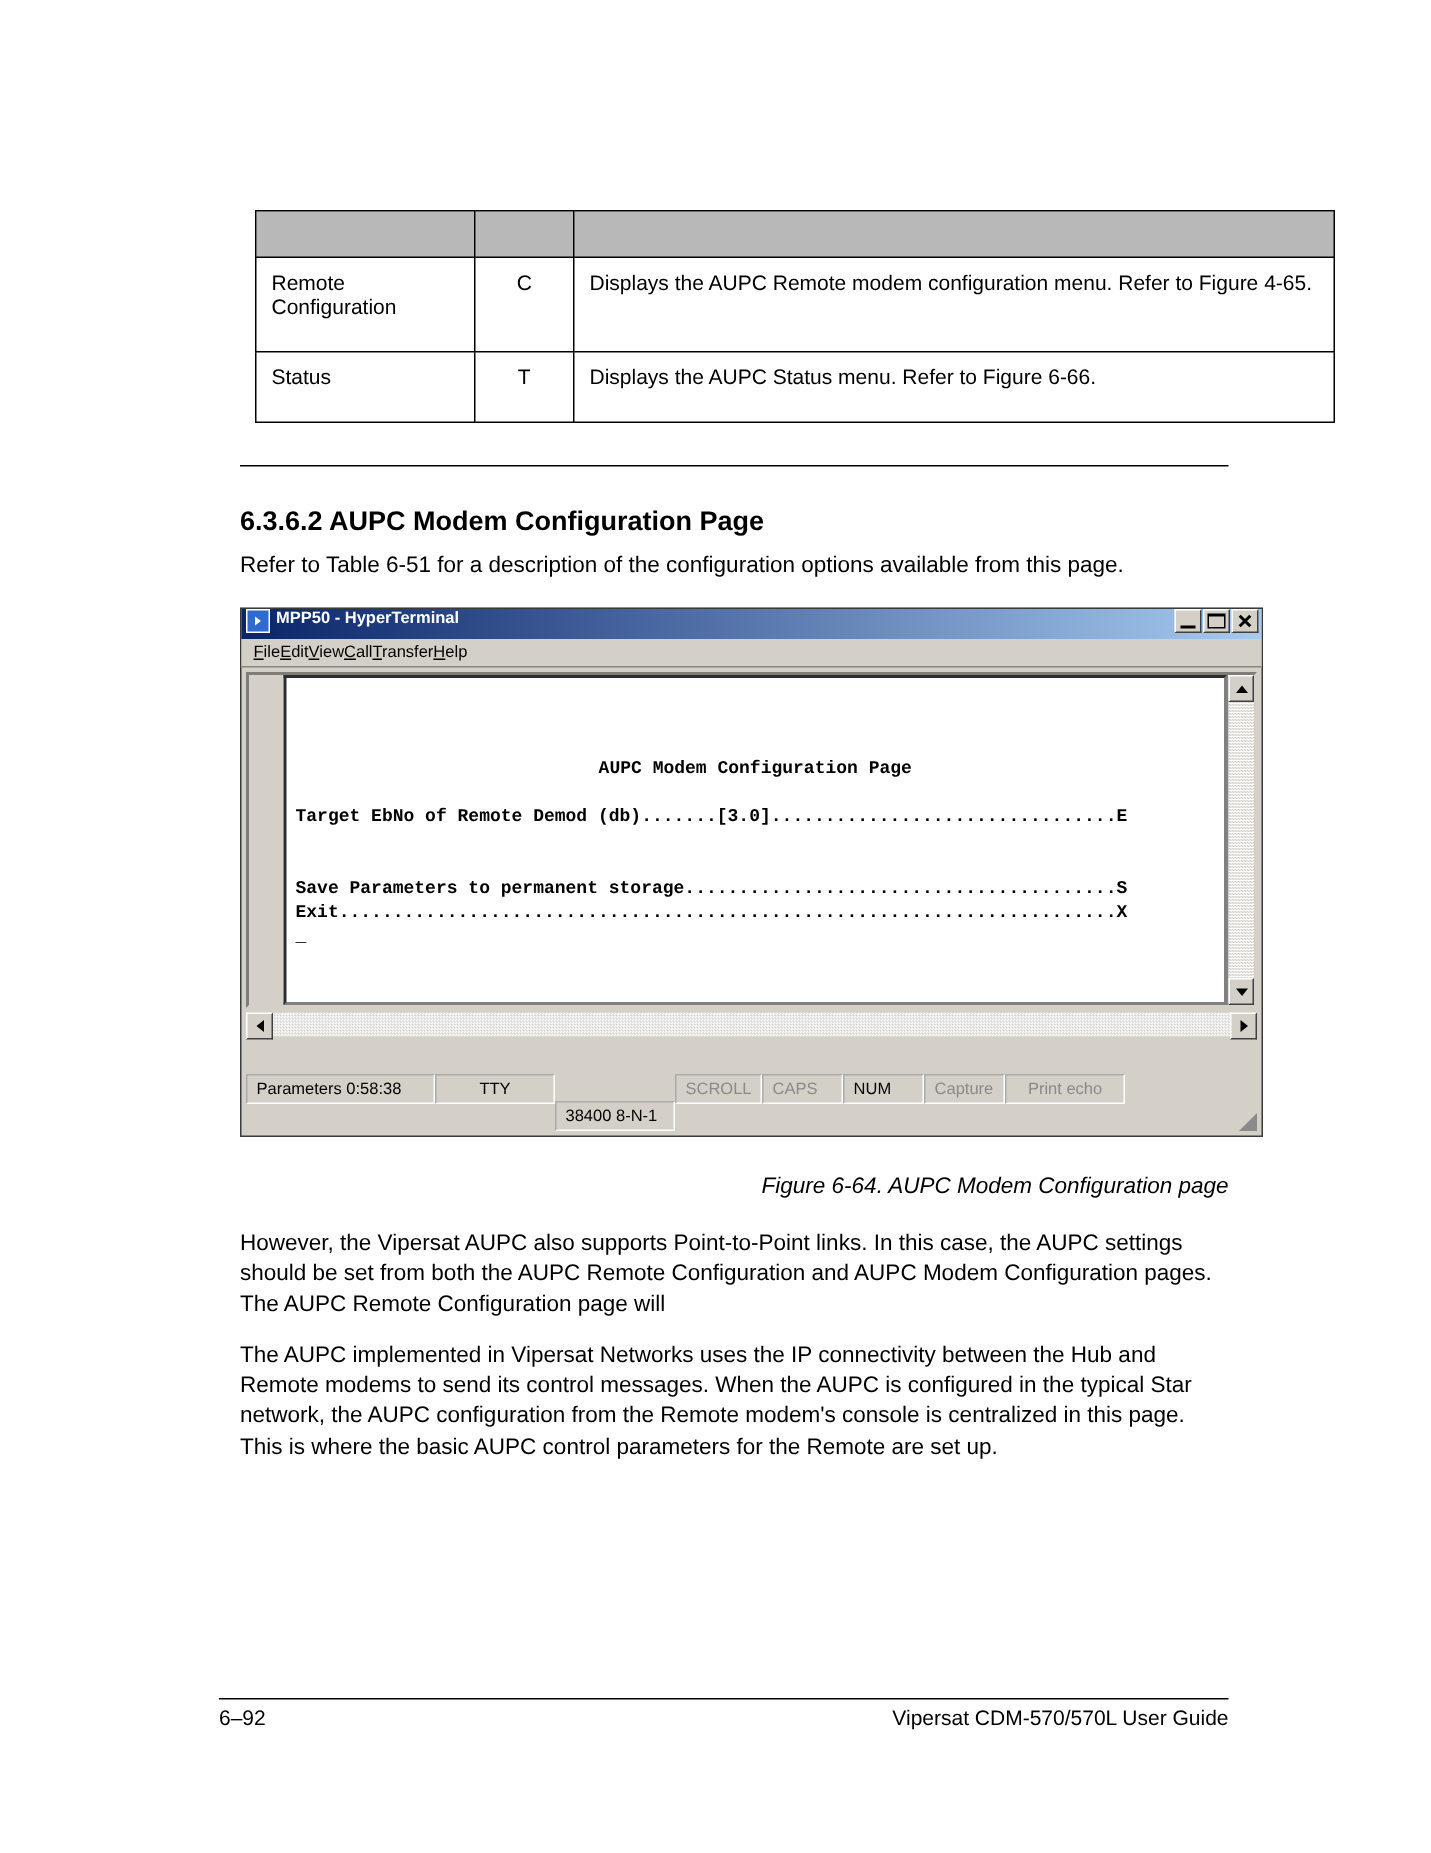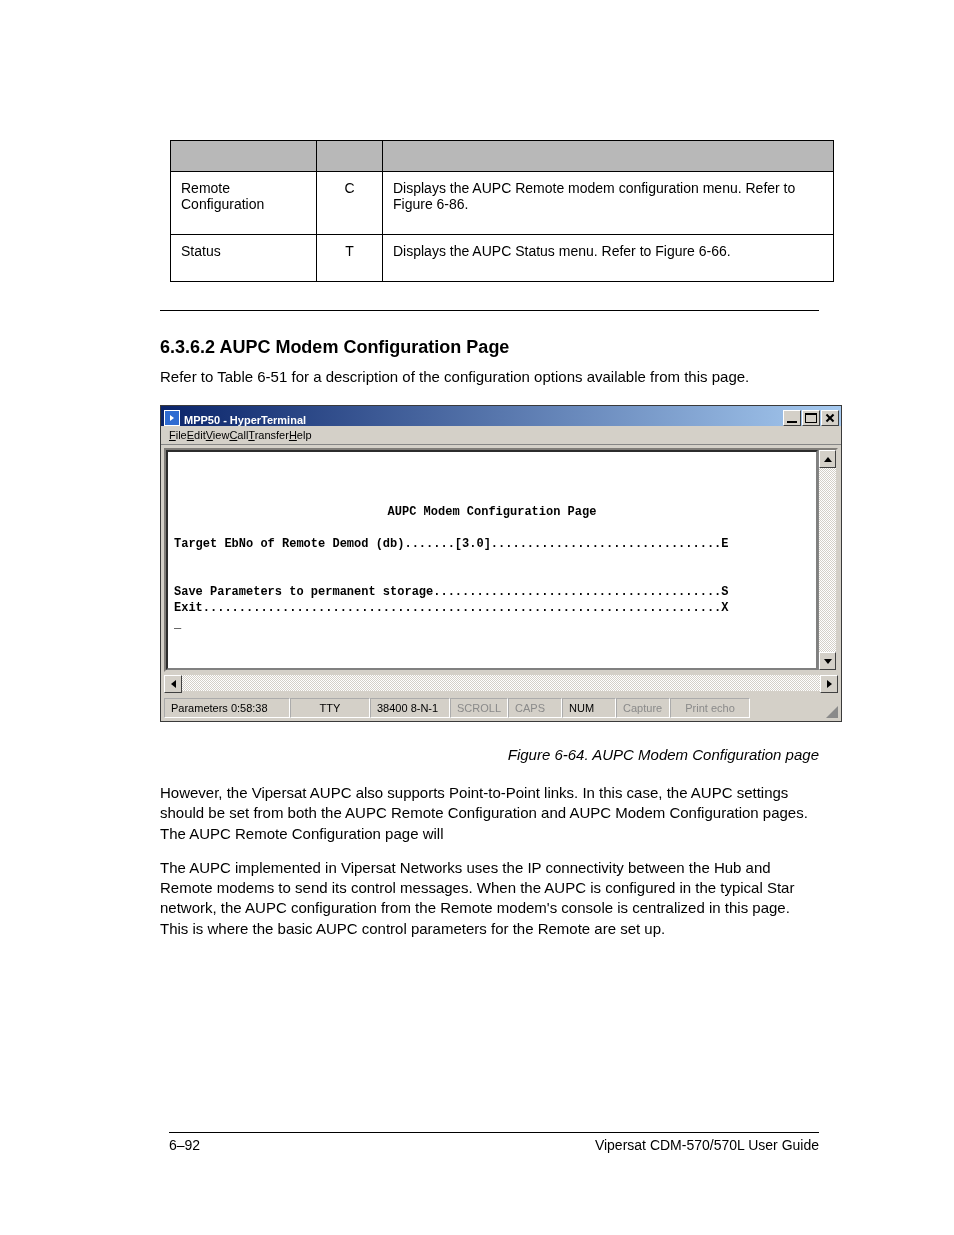--- a/index.html
+++ b/index.html
@@ -4,47 +4,47 @@
 <style>
   body{
     margin:0;
     font-family:Arial,Helvetica,sans-serif;
     color:#000;
     background:#fff;
     width:954px;
     font-size:15px;
   }
   .page{padding:140px 135px 40px 160px;}
-  table{border-collapse:collapse;width:664px;margin-left:10px;margin-bottom:28px;}
+  table{border-collapse:collapse;width:720px;margin-left:10px;margin-bottom:28px;}
   th,td{border:1px solid #000;vertical-align:top;}
   th:first-child{width:125px;}
   th:nth-child(2){width:45px;}
   thead th{background:#b8b8b8;height:28px;}
   tbody td{padding:8px 10px 22px 10px;font-size:14px;}
   tbody td:first-child{width:125px;}
   tbody td:nth-child(2){width:45px;text-align:center;}
   .rule{border:none;border-top:1.5px solid #000;margin:0 0 26px 0;}
   h2{font-size:18px;font-weight:bold;margin:0 0 10px 0;}
   .intro{font-size:15px;margin:0 0 20px 0;}
   .htwin{margin:0 0 24px 0;width:680px;border:1px solid #3a3a3a;background:#d4d0c8;font-family:Tahoma,Arial,sans-serif;font-size:11px;}
-  .titlebar{display:flex;align-items:flex-end;height:20px;background:linear-gradient(to right,#0a246a,#a6caf0);color:#fff;padding-left:3px;}
+  .titlebar{display:flex;align-items:flex-start;height:20px;background:linear-gradient(to right,#0a246a,#a6caf0);color:#fff;padding-left:3px;}
   .tb-ico{width:14px;height:14px;background:#2e6bd1;border:1px solid #fff;margin-right:4px;display:flex;}
   .tb-ico:before{content:"";margin:auto;width:0;height:0;border-left:4px solid #fff;border-top:3px solid transparent;border-bottom:3px solid transparent;}
   .titlebar .title{font-weight:bold;}
   .winbtns{margin-left:auto;display:flex;gap:1px;padding-right:2px;}
   .wb{width:16px;height:14px;background:#d4d0c8;border:1px solid #fff;border-right-color:#404040;border-bottom-color:#404040;position:relative;font-family:Arial;}
   .wb.min:after{content:"";position:absolute;left:3px;right:3px;bottom:2px;height:2px;background:#000;}
   .wb.max:after{content:"";position:absolute;left:2px;right:2px;top:2px;bottom:2px;border:1px solid #000;border-top-width:2px;}
   .wb.close:before,.wb.close:after{content:"";position:absolute;left:3px;right:3px;top:6px;height:2px;background:#000;}
   .wb.close:before{transform:rotate(45deg);}
   .wb.close:after{transform:rotate(-45deg);}
   .menubar{display:flex;gap:0;padding:3px 8px;background:#d4d0c8;border-bottom:1px solid #868686;}
   .menubar span{color:#000;}
   .menubar span em{font-style:normal;text-decoration:underline;}
-  .htbody{display:flex;border:2px inset #d4d0c8;margin:3px;}
+  .htbody{display:flex;border:2px inset #d4d0c8;margin:3px;padding-left:23px;}
   .term{flex:1;background:#fff;border:2px inset #808080;padding:52px 6px 10px 6px;
         font-family:"Courier New",monospace;font-size:12px;font-weight:bold;letter-spacing:0px;
         white-space:pre;line-height:16px;min-height:154px;overflow:hidden;}
   .term .center{text-align:center;}
   .vscroll{width:17px;background:#d4d0c8;border-left:1px solid #868686;display:flex;flex-direction:column;}
   .sb-btn{height:16px;background:#d4d0c8;border:1px solid #fff;border-right-color:#404040;border-bottom-color:#404040;display:flex;}
   .sb-btn:after{content:"";margin:auto;width:0;height:0;border-left:4px solid transparent;border-right:4px solid transparent;}
   .sb-btn.up:after{border-bottom:5px solid #000;}
   .sb-btn.down:after{border-top:5px solid #000;}
   .sb-track{flex:1;background:repeating-conic-gradient(#d4d0c8 0 25%,#fff 0 50%) 0 0/2px 2px;}
@@ -52,47 +52,47 @@
   .hscroll .sb-btn{width:16px;height:16px;}
   .hscroll .sb-btn:after{border-top:4px solid transparent;border-bottom:4px solid transparent;border-left:none;border-right:none;}
   .hscroll .sb-btn.left:after{border-right:5px solid #000;}
   .hscroll .sb-btn.right:after{border-left:5px solid #000;}
   .hscroll .sb-track{flex:1;height:16px;}
   .statusbar{display:flex;gap:0;padding:2px 3px 3px 3px;align-items:center;}
   .sb-cell{border:1px inset #fff;padding:2px 6px;height:14px;line-height:14px;font-size:11px;}
   .sb-cell.dis{color:#8a8a8a;}
   .sb-cell.w1{min-width:112px;}
   .sb-cell.w2{min-width:66px;text-align:center;}
-  .sb-cell.w3{min-width:66px;}
+  .sb-cell.w3{min-width:66px;margin-top:36px;}
   .sb-cell.w4{min-width:40px;}
   .statusbar .grip{margin-left:auto;width:14px;height:14px;align-self:flex-end;position:relative;}
   .statusbar .grip:before{content:"";position:absolute;right:0;bottom:0;width:0;height:0;
     border-left:12px solid transparent;border-bottom:12px solid #8a8a8a;}
   .fig{text-align:right;font-style:italic;margin-bottom:20px;}
   .para{margin:0 0 14px 0;line-height:1.35;}
-  .footer{position:absolute;left:169px;right:135px;top:1132px;display:flex;justify-content:space-between;
+  .footer{position:absolute;left:146px;right:135px;top:1132px;display:flex;justify-content:space-between;
           border-top:1.5px solid #000;padding-top:4px;font-size:14px;}
 </style>
 </head>
 <body>
 <div class="page">
 
 <table>
   <thead>
         <tr>
           <th></th>
           <th></th>
           <th></th>
         </tr>
       </thead>
   <tbody>
     <tr>
       <td>Remote Configuration</td>
       <td>C</td>
-      <td>Displays the AUPC Remote modem configuration menu. Refer to Figure 6-86.</td>
+      <td>Displays the AUPC Remote modem configuration menu. Refer to Figure 4-65.</td>
     </tr>
     <tr>
       <td>Status</td>
       <td>T</td>
       <td>Displays the AUPC Status menu. Refer to Figure 6-66.</td>
     </tr>
   </tbody>
 </table>
 
 <hr class="rule">

